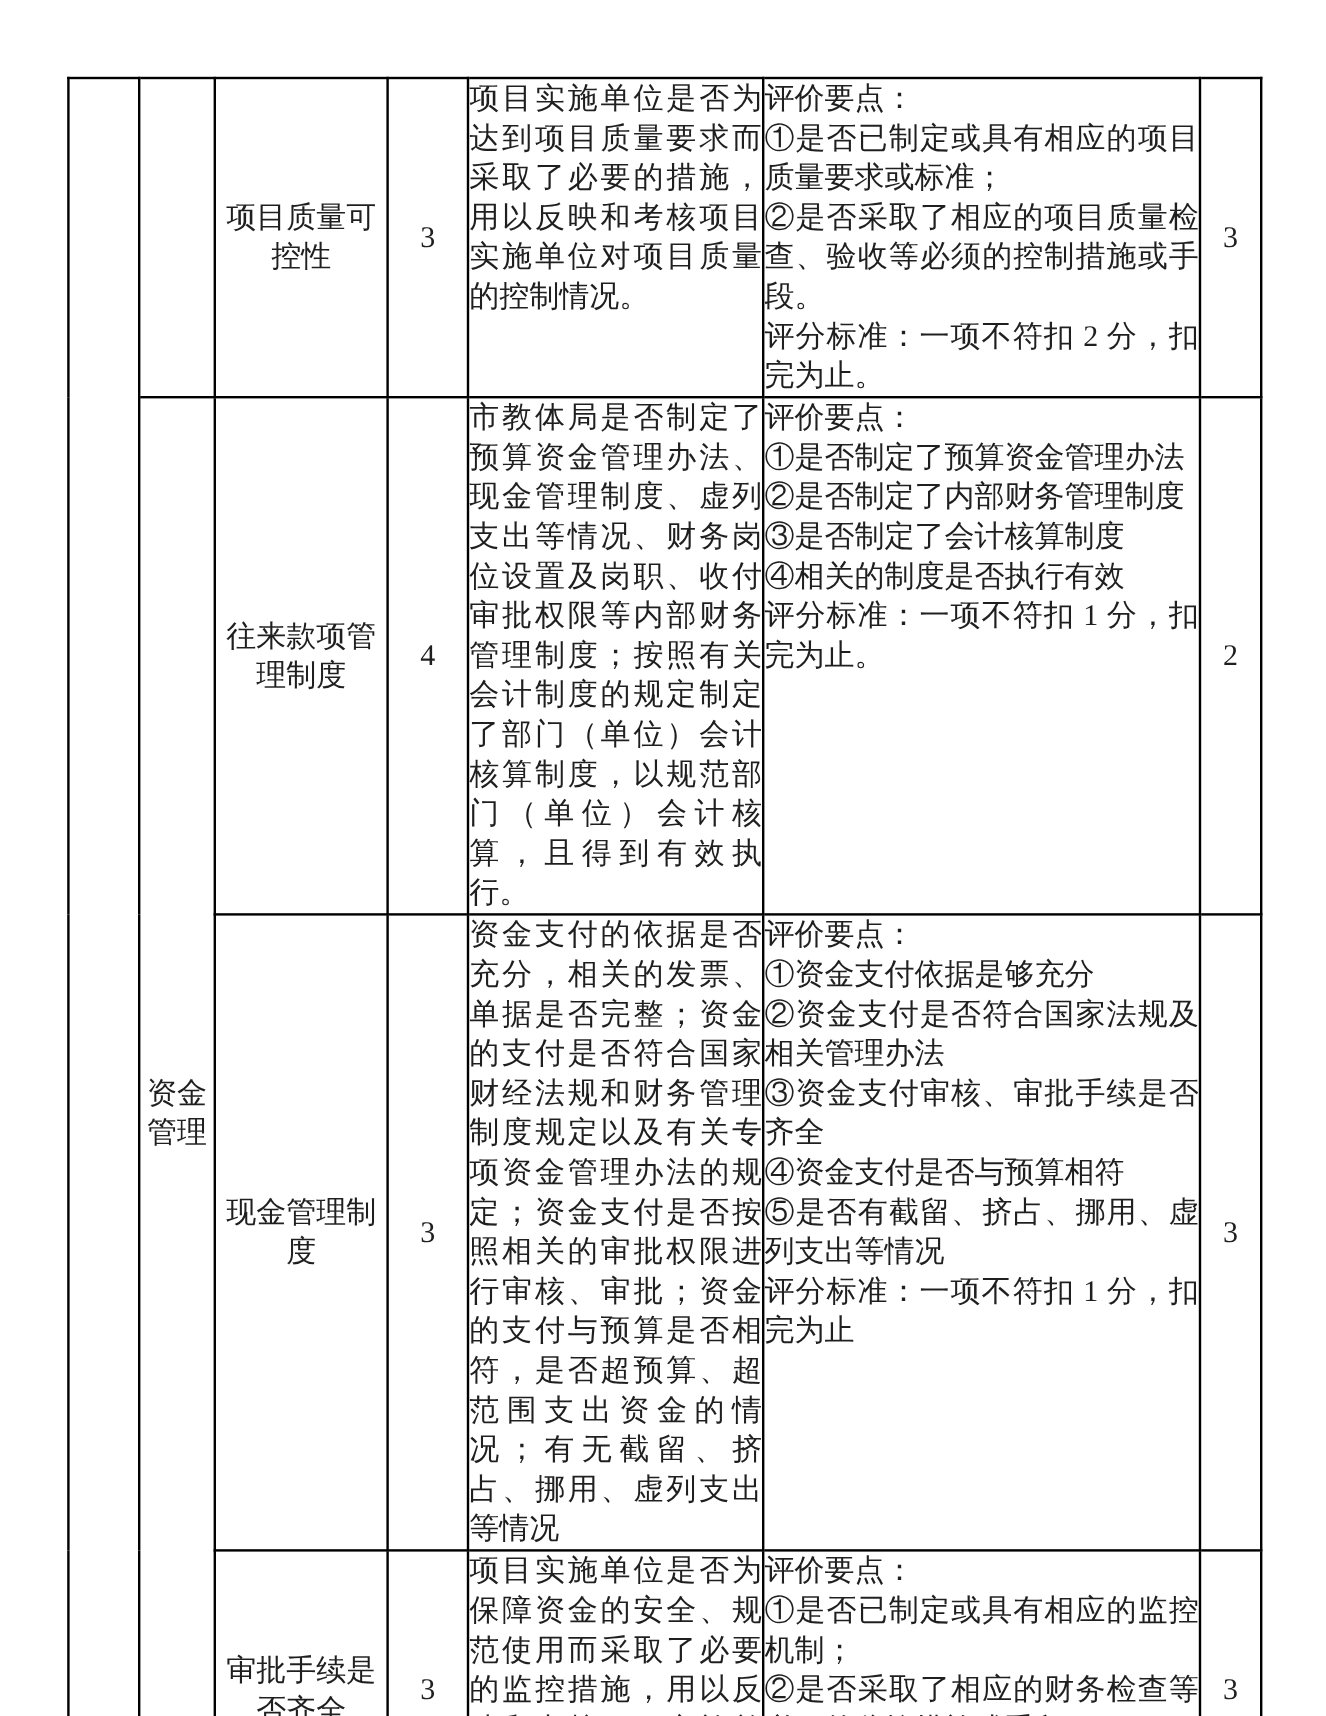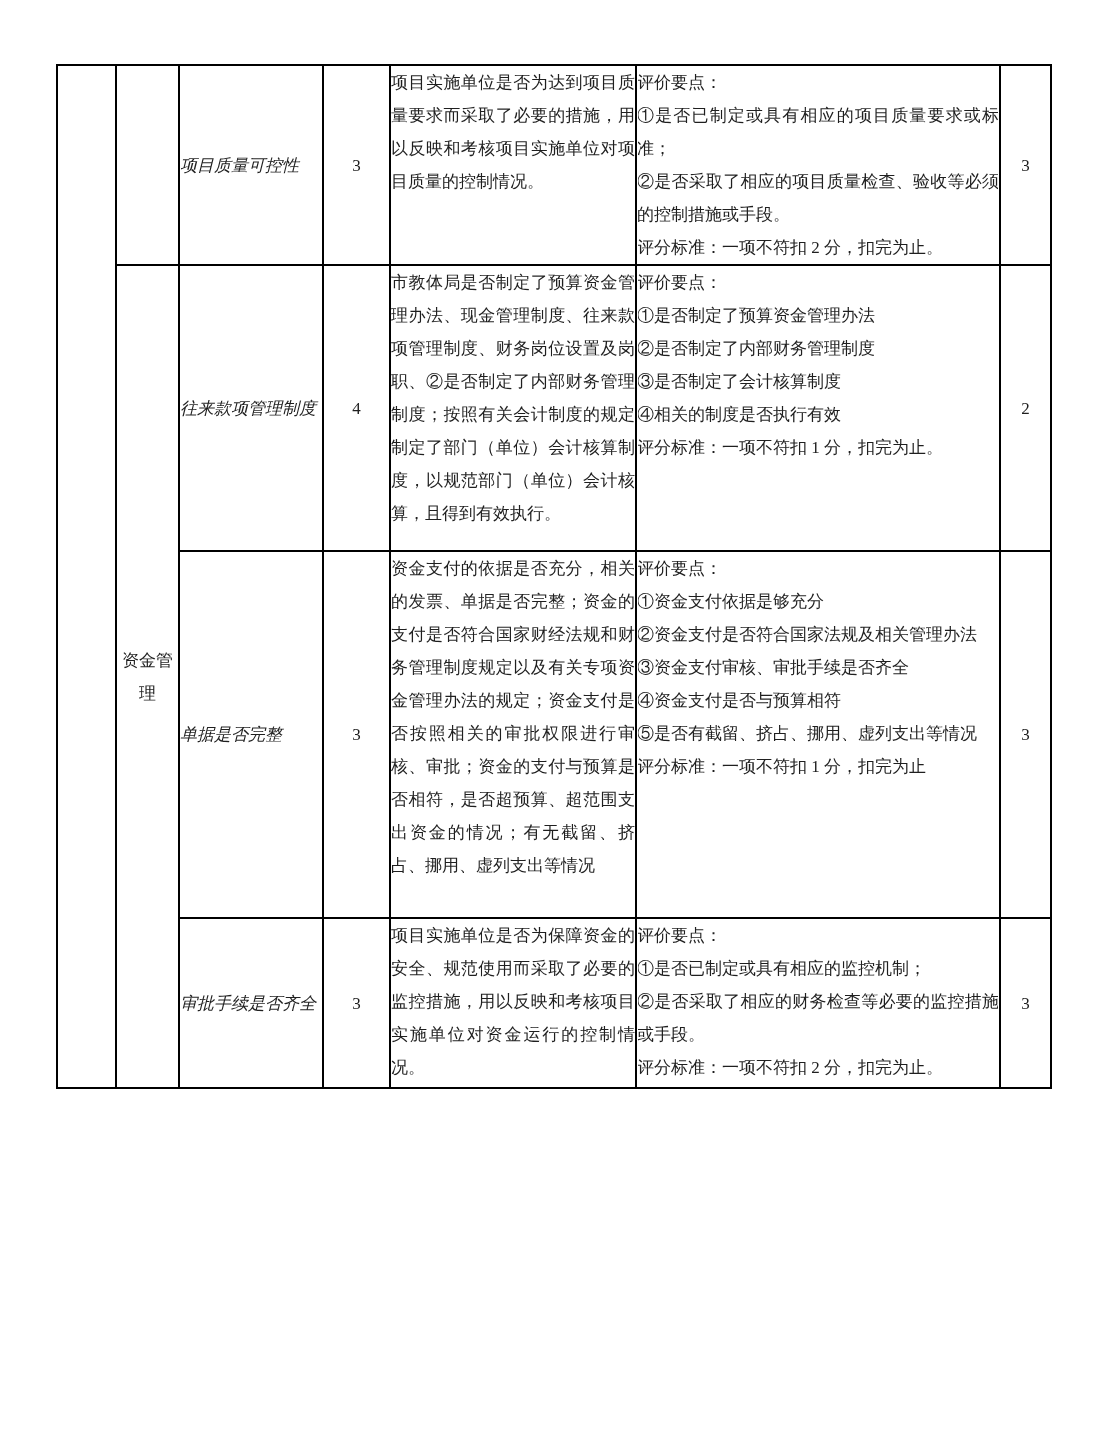--- a/index.html
+++ b/index.html
@@ -18,57 +18,56 @@
   }
   table.eval-table {
     position: absolute;
     left: 56px;
     top: 64px;
     border-collapse: collapse;
     table-layout: fixed;
   }
   table.eval-table td {
     border: 2px solid #000000;
-    font-size: 17px;
+    font-size: 25px;
     line-height: 33px;
     padding: 0;
     overflow: hidden;
     word-break: break-all;
   }
   tr.r1 { height: 196px; }
   tr.r2 { height: 286px; }
   tr.r3 { height: 367px; }
   tr.r4 { height: 170px; }
 
   td.colA { }
   td.colB {
     text-align: center;
     vertical-align: middle;
     padding: 0 5px;
   }
   td.colC {
+    text-align: center;
     vertical-align: middle;
     padding: 0 6px;
-    font-style: italic;
   }
   td.colD, td.colG {
     text-align: center;
     vertical-align: middle;
   }
   td.colE {
     vertical-align: top;
     text-align: justify;
     padding: 3px 5px;
   }
   td.colF {
     vertical-align: top;
     text-align: justify;
     white-space: pre-line;
     padding: 3px 6px;
-    border-radius: 13px;
   }
 </style>
 </head>
 <body>
 
 <div class="page">
   <table class="eval-table">
     <colgroup>
       <col style="width:59px">
       <col style="width:63px">
@@ -88,31 +87,31 @@
         <td class="colF">评价要点：
 ①是否已制定或具有相应的项目质量要求或标准；
 ②是否采取了相应的项目质量检查、验收等必须的控制措施或手段。
 评分标准：一项不符扣 2 分，扣完为止。</td>
         <td class="colG">3</td>
       </tr>
       <tr class="r2">
         <td class="colB" rowspan="3">资金管理</td>
         <td class="colC">往来款项管理制度</td>
         <td class="colD">4</td>
-        <td class="colE">市教体局是否制定了预算资金管理办法、现金管理制度、往来款项管理制度、财务岗位设置及岗职、②是否制定了内部财务管理制度；按照有关会计制度的规定制定了部门（单位）会计核算制度，以规范部门（单位）会计核算，且得到有效执行。</td>
+        <td class="colE">市教体局是否制定了预算资金管理办法、现金管理制度、虚列支出等情况、财务岗位设置及岗职、收付审批权限等内部财务管理制度；按照有关会计制度的规定制定了部门（单位）会计核算制度，以规范部门（单位）会计核算，且得到有效执行。</td>
         <td class="colF">评价要点：
 ①是否制定了预算资金管理办法
 ②是否制定了内部财务管理制度
 ③是否制定了会计核算制度
 ④相关的制度是否执行有效
 评分标准：一项不符扣 1 分，扣完为止。</td>
         <td class="colG">2</td>
       </tr>
       <tr class="r3">
-        <td class="colC">单据是否完整</td>
+        <td class="colC">现金管理制度</td>
         <td class="colD">3</td>
         <td class="colE">资金支付的依据是否充分，相关的发票、单据是否完整；资金的支付是否符合国家财经法规和财务管理制度规定以及有关专项资金管理办法的规定；资金支付是否按照相关的审批权限进行审核、审批；资金的支付与预算是否相符，是否超预算、超范围支出资金的情况；有无截留、挤占、挪用、虚列支出等情况</td>
         <td class="colF">评价要点：
 ①资金支付依据是够充分
 ②资金支付是否符合国家法规及相关管理办法
 ③资金支付审核、审批手续是否齐全
 ④资金支付是否与预算相符
 ⑤是否有截留、挤占、挪用、虚列支出等情况
 评分标准：一项不符扣 1 分，扣完为止</td>
         <td class="colG">3</td>

